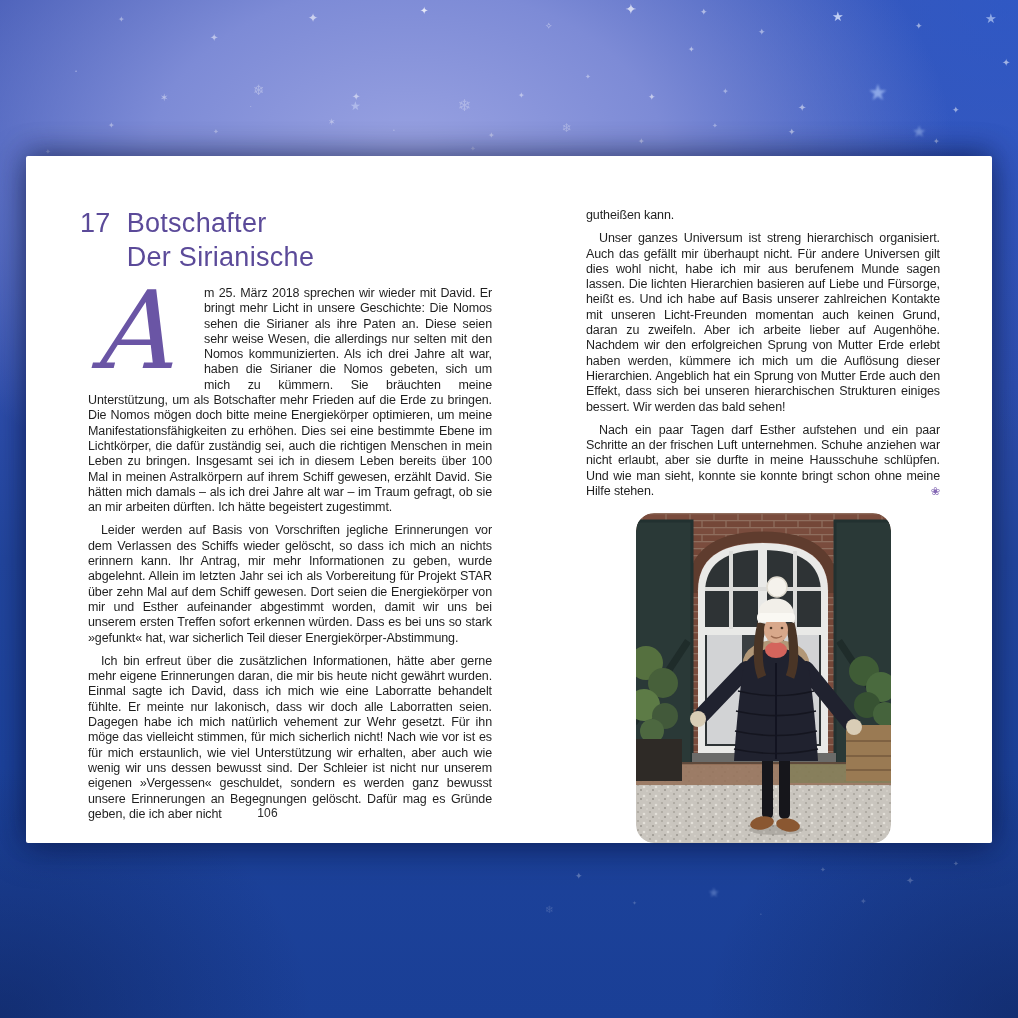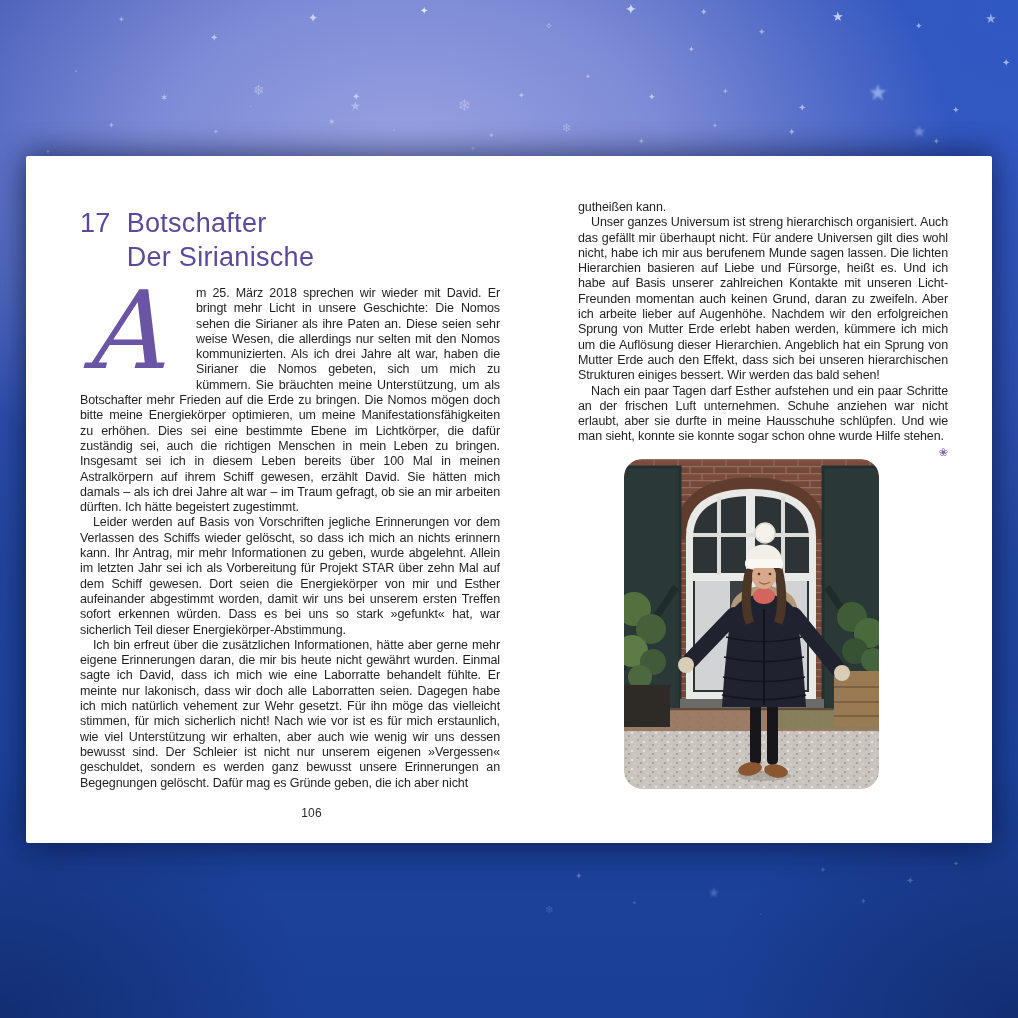--- a/index.html
+++ b/index.html
@@ -20,33 +20,33 @@
     box-shadow:0 6px 34px rgba(8,16,55,0.5), 0 -6px 26px rgba(8,16,55,0.35);
   }
   .col-left{position:absolute;left:54px;top:50px;width:420px;}
   .col-right{position:absolute;left:552px;top:44px;width:370px;}
   .chapter-head{display:flex;gap:16px;color:#5b4a99;}
   .chapter-number{font-size:27px;line-height:34px;letter-spacing:.3px;}
   .chapter-title{font-size:27px;line-height:34px;letter-spacing:.3px;}
   .body-text{margin-top:12px;font-size:12.5px;line-height:15.3px;letter-spacing:-0.1px;
     color:#1f1f1f;text-align:justify;}
   .col-right .body-text{margin-top:0;}
-  .para{margin:0;}
+  .para{margin:8px;}
   .para.indent{text-indent:13px;}
   .dropcap{
     float:left;width:114px;height:90px;margin:3px 6px 0 -4px;
     font-family:"DejaVu Serif","Liberation Serif",serif;font-style:italic;
     font-size:108px;line-height:84px;text-align:center;color:#6a55a5;
     transform:skewX(-4deg);
   }
   .orn{float:right;color:#8468b4;font-size:11px;line-height:15.3px;}
   .photo{width:255px;height:330px;margin:14px auto 0;border-radius:18px;overflow:hidden;display:block;}
   .page-number{position:absolute;top:650px;width:483px;text-align:center;
     font-size:12px;color:#2b2b2b;letter-spacing:.2px;}
-  .page-number.left{left:0;margin-left:44px;}
+  .page-number.left{left:0;}
   .page-number.right{left:483px;}
 </style>
 </head>
 <body>
 
 <div class="stage">
   <div class="starfield" id="starfield">
       <span class="star" style="left: 210px; top: 33px; font-size: 10px; opacity: 0.5;">✦</span>
       <span class="star" style="left: 118px; top: 16px; font-size: 8px; opacity: 0.4;">✦</span>
       <span class="star" style="left: 308px; top: 12px; font-size: 12px; opacity: 0.6;">✦</span>
@@ -112,21 +112,21 @@
         <p class="para"><span class="dropcap">A</span><span>m 25. März 2018 sprechen wir wieder mit David. Er bringt mehr Licht in unsere Geschichte: Die Nomos sehen die Sirianer als ihre Paten an. Diese seien sehr weise Wesen, die allerdings nur selten mit den Nomos kommunizierten. Als ich drei Jahre alt war, haben die Sirianer die Nomos gebeten, sich um mich zu kümmern. Sie bräuchten meine Unterstützung, um als Botschafter mehr Frieden auf die Erde zu bringen. Die Nomos mögen doch bitte meine Energiekörper optimieren, um meine Manifestationsfähigkeiten zu erhöhen. Dies sei eine bestimmte Ebene im Lichtkörper, die dafür zuständig sei, auch die richtigen Menschen in mein Leben zu bringen. Insgesamt sei ich in diesem Leben bereits über 100 Mal in meinen Astralkörpern auf ihrem Schiff gewesen, erzählt David. Sie hätten mich damals – als ich drei Jahre alt war – im Traum gefragt, ob sie an mir arbeiten dürften. Ich hätte begeistert zugestimmt.</span></p>
         <p class="para indent">Leider werden auf Basis von Vorschriften jegliche Erinnerungen vor dem Verlassen des Schiffs wieder gelöscht, so dass ich mich an nichts erinnern kann. Ihr Antrag, mir mehr Informationen zu geben, wurde abgelehnt. Allein im letzten Jahr sei ich als Vorbereitung für Projekt STAR über zehn Mal auf dem Schiff gewesen. Dort seien die Energiekörper von mir und Esther aufeinander abgestimmt worden, damit wir uns bei unserem ersten Treffen sofort erkennen würden. Dass es bei uns so stark »gefunkt« hat, war sicherlich Teil dieser Energiekörper-Abstimmung.</p>
         <p class="para indent">Ich bin erfreut über die zusätzlichen Informationen, hätte aber gerne mehr eigene Erinnerungen daran, die mir bis heute nicht gewährt wurden. Einmal sagte ich David, dass ich mich wie eine Laborratte behandelt fühlte. Er meinte nur lakonisch, dass wir doch alle Laborratten seien. Dagegen habe ich mich natürlich vehement zur Wehr gesetzt. Für ihn möge das vielleicht stimmen, für mich sicherlich nicht! Nach wie vor ist es für mich erstaunlich, wie viel Unterstützung wir erhalten, aber auch wie wenig wir uns dessen bewusst sind. Der Schleier ist nicht nur unserem eigenen »Vergessen« geschuldet, sondern es werden ganz bewusst unsere Erinnerungen an Begegnungen gelöscht. Dafür mag es Gründe geben, die ich aber nicht</p>
       </div>
     </div>
 
     <div class="col-right">
       <div class="body-text">
         <p class="para">gutheißen kann.</p>
         <p class="para indent">Unser ganzes Universum ist streng hierarchisch organisiert. Auch das gefällt mir überhaupt nicht. Für andere Universen gilt dies wohl nicht, habe ich mir aus berufenem Munde sagen lassen. Die lichten Hierarchien basieren auf Liebe und Fürsorge, heißt es. Und ich habe auf Basis unserer zahlreichen Kontakte mit unseren Licht-Freunden momentan auch keinen Grund, daran zu zweifeln. Aber ich arbeite lieber auf Augenhöhe. Nachdem wir den erfolgreichen Sprung von Mutter Erde erlebt haben werden, kümmere ich mich um die Auflösung dieser Hierarchien. Angeblich hat ein Sprung von Mutter Erde auch den Effekt, dass sich bei unseren hierarchischen Strukturen einiges bessert. Wir werden das bald sehen!</p>
-        <p class="para indent"><span>Nach ein paar Tagen darf Esther aufstehen und ein paar Schritte an der frischen Luft unternehmen. Schuhe anziehen war nicht erlaubt, aber sie durfte in meine Hausschuhe schlüpfen. Und wie man sieht, konnte sie konnte sogar schon ohne wurde Hilfe stehen.</span> <span class="orn">❀</span></p>
+        <p class="para indent"><span>Nach ein paar Tagen darf Esther aufstehen und ein paar Schritte an der frischen Luft unternehmen. Schuhe anziehen war nicht erlaubt, aber sie durfte in meine Hausschuhe schlüpfen. Und wie man sieht, konnte sie konnte bringt schon ohne meine Hilfe stehen.</span> <span class="orn">❀</span></p>
       </div>
 
       <div class="photo" aria-label="Frau mit weißer Bommelmütze, dunkler Winterjacke mit Fellkapuze, schwarzer Leggings und braunen Hausschuhen steht mit ausgebreiteten Armen auf einem Kiesweg vor einem Backsteinhaus mit Bogenfenster und dunklen Fensterläden">
         <svg width="255" height="330" viewBox="0 0 255 330" xmlns="http://www.w3.org/2000/svg">
           <defs>
             <clipPath id="rc">
                 <rect width="255" height="330" rx="18"></rect>
               </clipPath>
             <pattern id="bk" width="24" height="14" patternUnits="userSpaceOnUse">
               <rect width="24" height="14" fill="#7a4c3d"></rect>

